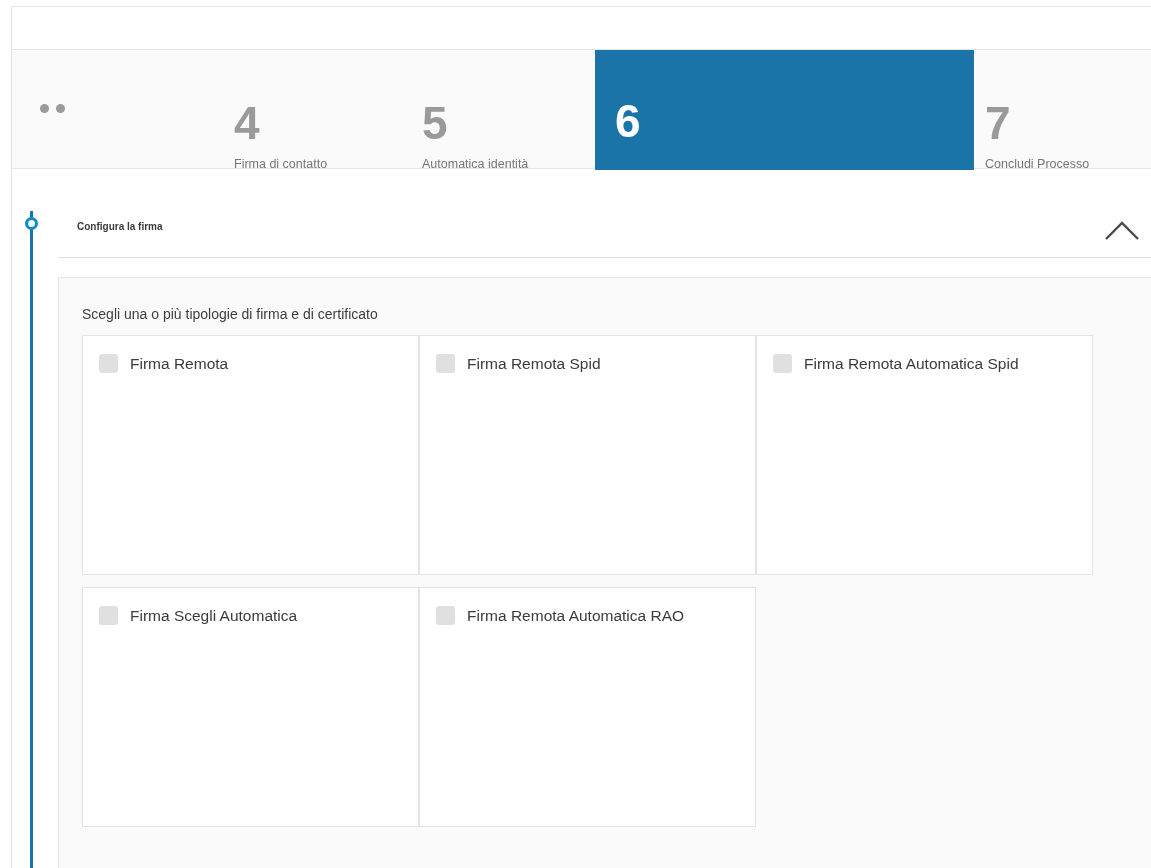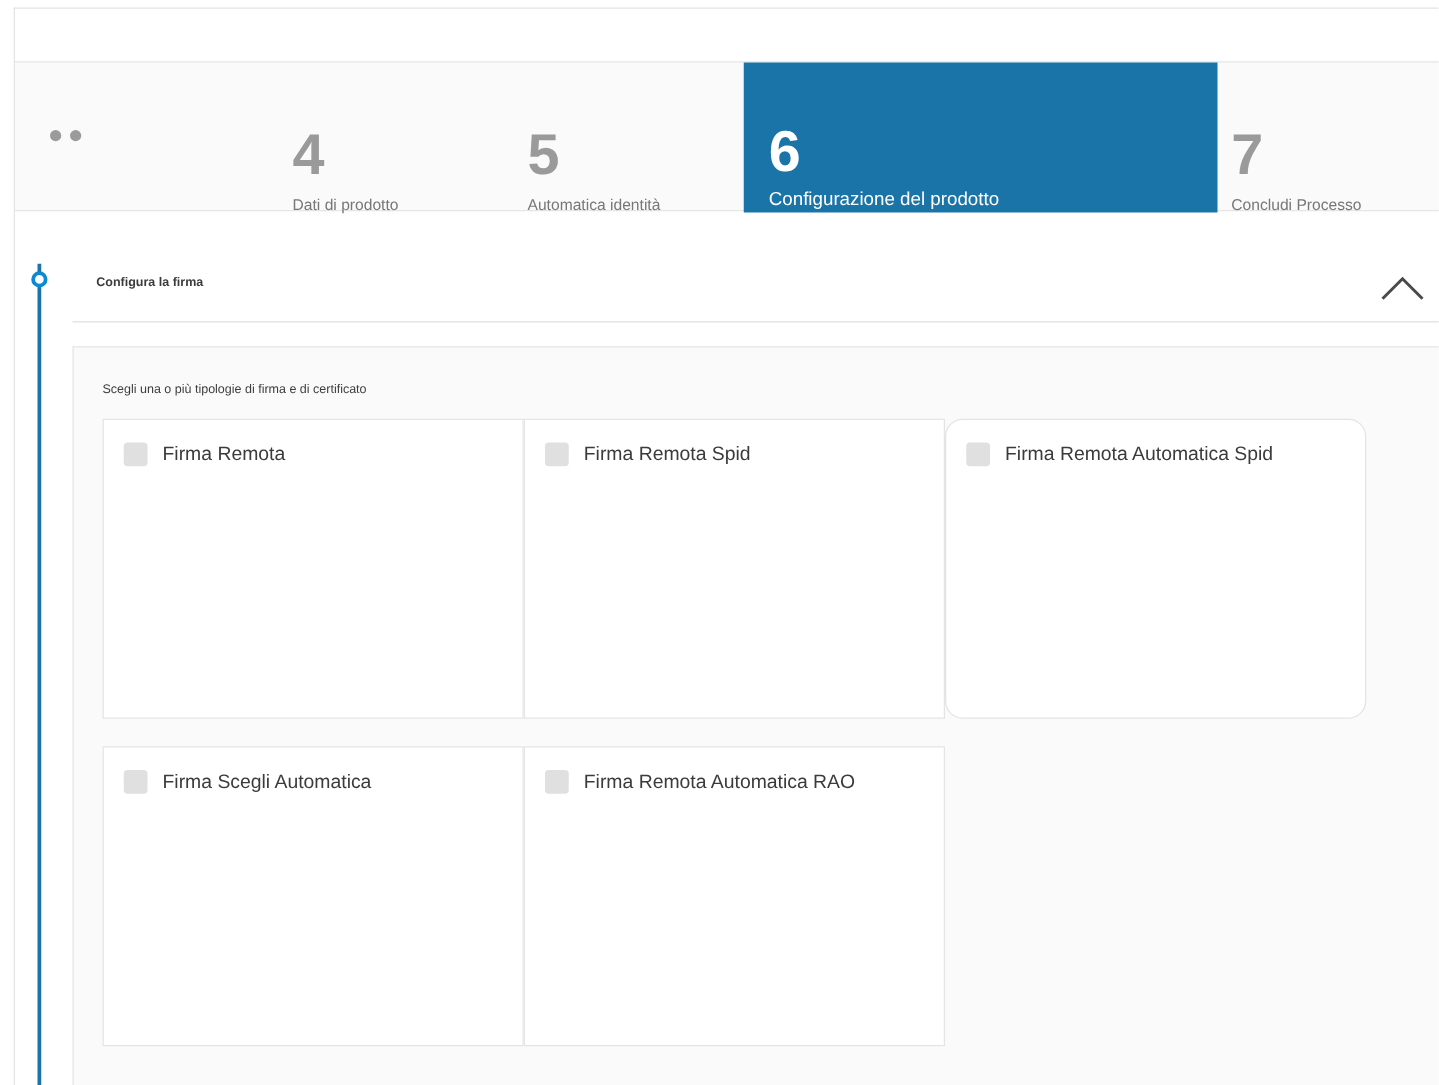--- a/index.html
+++ b/index.html
@@ -156,45 +156,44 @@
     min-height: 700px;
     background: #fafafa;
     border: 1px solid #e6e6e6;
     border-right: none;
     box-sizing: border-box;
   }
   .panel-instruction {
     position: absolute;
     left: 23px;
     top: 28px;
-    font-size: 10px;
+    font-size: 14px;
     color: #3d3d3d;
   }
 
   .options-grid {
     position: absolute;
     left: 23px;
     top: 57px;
     width: 1065px;
   }
   .option-row {
     display: flex;
-    margin-bottom: 22px;
+    margin-bottom: 12px;
   }
   .option-card {
     width: 337px;
     height: 240px;
     background: #ffffff;
     border: 1px solid #e4e4e4;
     box-sizing: border-box;
     position: relative;
   }
   .option-card.wide {
     width: 337px;
-    border-radius: 14px;
   }
   .option-card.placeholder {
     background: transparent;
     border: none;
   }
   .option-top {
     display: flex;
     align-items: center;
     padding: 18px 0 0 16px;
   }
@@ -220,35 +219,34 @@
   <div class="stepper">
 
     <div class="step-dots">
       <span class="dot"></span>
       <span class="dot"></span>
     </div>
 
     <div class="step step-4">
       <div class="step-inner">
         <div class="step-num">4</div>
-        <div class="step-label">Dati di prodotto</div>
+        <div class="step-label">Firma di contatto</div>
       </div>
     </div>
 
     <div class="step step-5">
       <div class="step-inner">
         <div class="step-num">5</div>
         <div class="step-label">Automatica identità</div>
       </div>
     </div>
 
     <div class="step step-6 active">
       <div class="step-inner">
         <div class="step-num">6</div>
-        <div class="step-label">Configurazione del prodotto</div>
       </div>
     </div>
 
     <div class="step step-7">
       <div class="step-inner">
         <div class="step-num">7</div>
         <div class="step-label">Concludi Processo</div>
       </div>
     </div>
 

